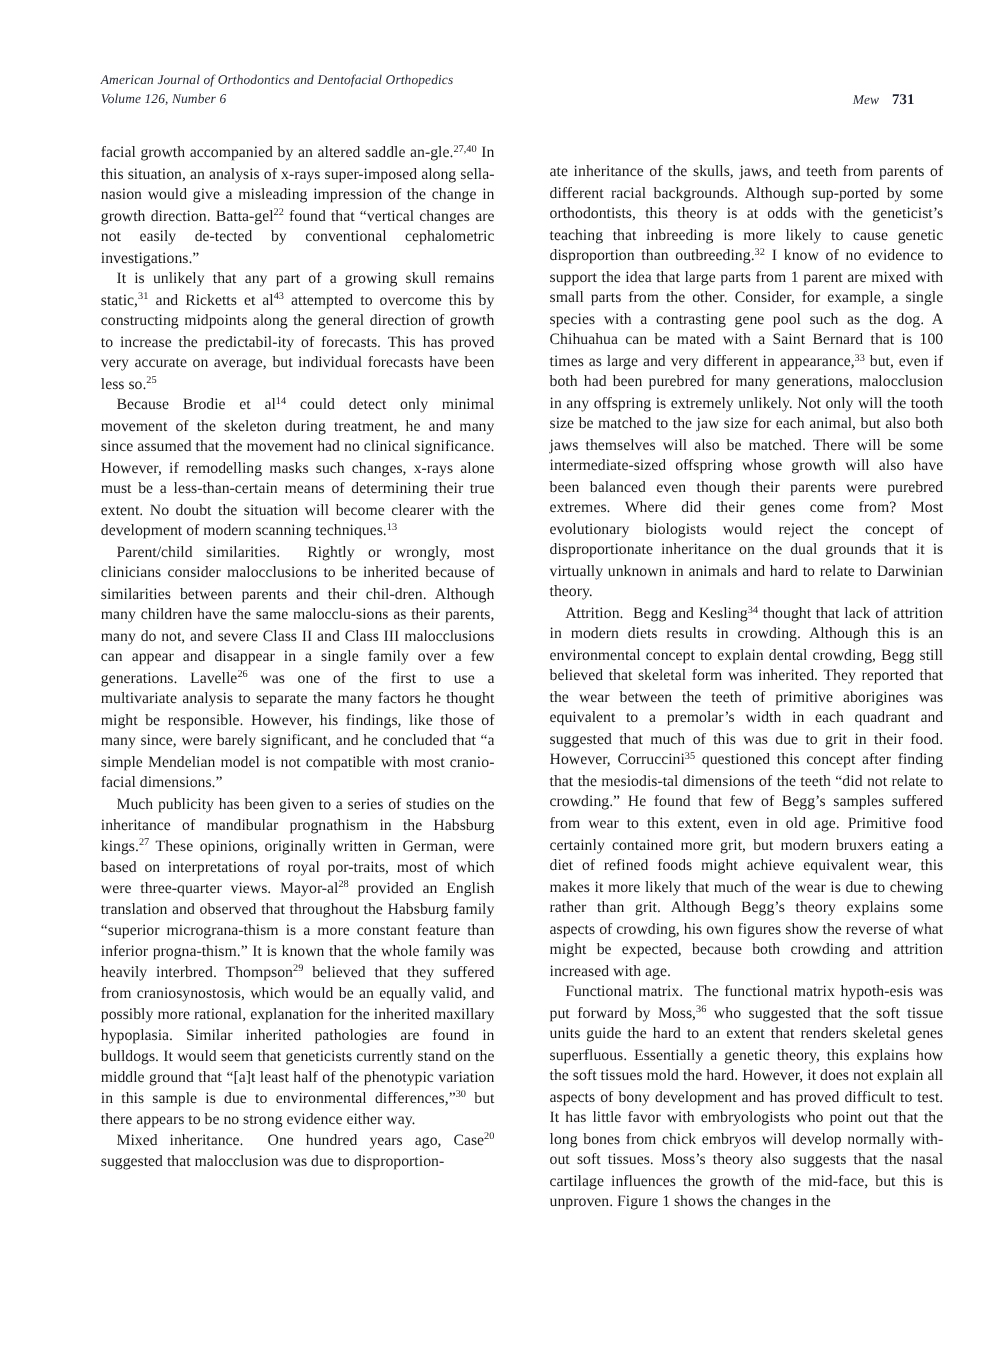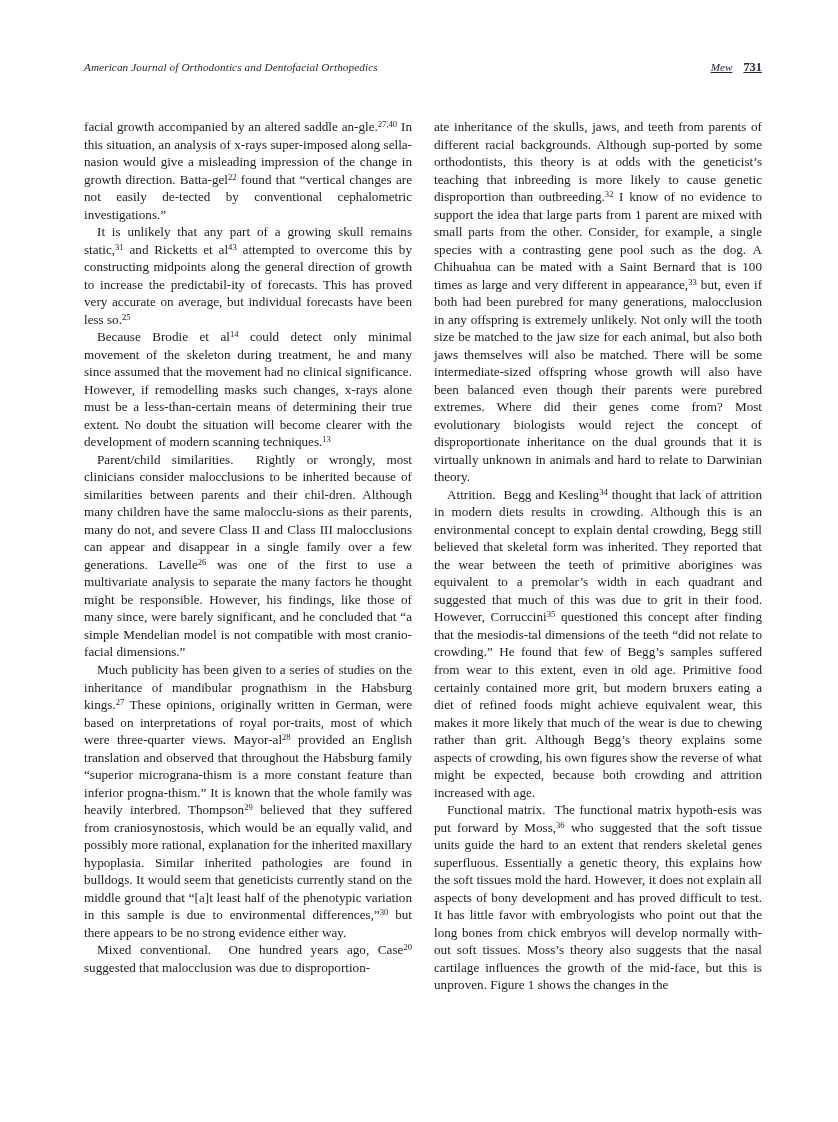--- a/index.html
+++ b/index.html
@@ -37,26 +37,25 @@
     font-style: italic;
     font-size: 11.2px;
     line-height: 15.5px;
     letter-spacing: 0.1px;
     color: #1f2430;
     white-space: nowrap;
   }
   .rh-line2 { display: block; }
   .rh-right {
     position: absolute;
-    right: 0; top: 0;
+    right: 0; top: 16px;
     white-space: nowrap;
     font-size: 11.2px;
     line-height: 15.5px;
     color: #1f2430;
-    text-decoration: underline;
   }
   .rh-author {
     font-style: italic;
     margin-right: 11px;
   }
   .rh-page {
     font-weight: bold;
     font-size: 12.4px;
   }
 
@@ -66,21 +65,21 @@
     top: 118px;
     width: 328px;
     font-size: 13.15px;
     line-height: 17.52px;
     text-align: justify;
     text-justify: inter-word;
     color: #1a1a1a;
     hyphens: manual;
   }
   .col-left  { left: 84px; }
-  .col-right { left: 434px; }
+  .col-right { left: 458px; margin-top: 16px; }
 
   p {
     margin: 0;
     text-indent: 13px;
   }
   p.first { text-indent: 0; }
 
   
   p { text-align-last: left; }
 
@@ -96,33 +95,34 @@
   }
 </style>
 </head>
 <body>
 
 <div class="page">
 
   <div class="running-head">
     <div class="rh-left">
       <span>American Journal of Orthodontics and Dentofacial Orthopedics</span>
+      <span class="rh-line2">Volume 126, Number 6</span>
     </div>
     <div class="rh-right">
       <span class="rh-author">Mew</span><span class="rh-page">731</span>
     </div>
   </div>
 
   <div class="col col-left">
       <p class="first" id="para-facial-growth">facial growth accompanied by an altered saddle an-gle.<sup>27,40</sup> In this situation, an analysis of x-rays super-imposed along sella-nasion would give a misleading impression of the change in growth direction. Batta-gel<sup>22</sup> found that “vertical changes are not easily de-tected by conventional cephalometric investigations.”</p>
       <p id="para-growing-skull">It is unlikely that any part of a growing skull remains static,<sup>31</sup> and Ricketts et al<sup>43</sup> attempted to overcome this by constructing midpoints along the general direction of growth to increase the predictabil-ity of forecasts. This has proved very accurate on average, but individual forecasts have been less so.<sup>25</sup></p>
       <p id="para-brodie">Because Brodie et al<sup>14</sup> could detect only minimal movement of the skeleton during treatment, he and many since assumed that the movement had no clinical significance. However, if remodelling masks such changes, x-rays alone must be a less-than-certain means of determining their true extent. No doubt the situation will become clearer with the development of modern scanning techniques.<sup>13</sup></p>
       <p id="para-parent-child"><span class="term">Parent/child similarities.</span><span class="term-gap">  </span>Rightly or wrongly, most clinicians consider malocclusions to be inherited because of similarities between parents and their chil-dren. Although many children have the same malocclu-sions as their parents, many do not, and severe Class II and Class III malocclusions can appear and disappear in a single family over a few generations. Lavelle<sup>26</sup> was one of the first to use a multivariate analysis to separate the many factors he thought might be responsible. However, his findings, like those of many since, were barely significant, and he concluded that “a simple Mendelian model is not compatible with most cranio-facial dimensions.”</p>
       <p id="para-habsburg">Much publicity has been given to a series of studies on the inheritance of mandibular prognathism in the Habsburg kings.<sup>27</sup> These opinions, originally written in German, were based on interpretations of royal por-traits, most of which were three-quarter views. Mayor-al<sup>28</sup> provided an English translation and observed that throughout the Habsburg family “superior micrograna-thism is a more constant feature than inferior progna-thism.” It is known that the whole family was heavily interbred. Thompson<sup>29</sup> believed that they suffered from craniosynostosis, which would be an equally valid, and possibly more rational, explanation for the inherited maxillary hypoplasia. Similar inherited pathologies are found in bulldogs. It would seem that geneticists currently stand on the middle ground that “[a]t least half of the phenotypic variation in this sample is due to environmental differences,”<sup>30</sup> but there appears to be no strong evidence either way.</p>
-      <p id="para-mixed-inheritance"><span class="term">Mixed conventional.</span><span class="term-gap">  </span>One hundred years ago, Case<sup>20</sup> suggested that malocclusion was due to disproportion-</p>
+      <p id="para-mixed-inheritance"><span class="term">Mixed inheritance.</span><span class="term-gap">  </span>One hundred years ago, Case<sup>20</sup> suggested that malocclusion was due to disproportion-</p>
     </div>
 
   <div class="col col-right">
       <p class="first" id="para-ate-inheritance">ate inheritance of the skulls, jaws, and teeth from parents of different racial backgrounds. Although sup-ported by some orthodontists, this theory is at odds with the geneticist’s teaching that inbreeding is more likely to cause genetic disproportion than outbreeding.<sup>32</sup> I know of no evidence to support the idea that large parts from 1 parent are mixed with small parts from the other. Consider, for example, a single species with a contrasting gene pool such as the dog. A Chihuahua can be mated with a Saint Bernard that is 100 times as large and very different in appearance,<sup>33</sup> but, even if both had been purebred for many generations, malocclusion in any offspring is extremely unlikely. Not only will the tooth size be matched to the jaw size for each animal, but also both jaws themselves will also be matched. There will be some intermediate-sized offspring whose growth will also have been balanced even though their parents were purebred extremes. Where did their genes come from? Most evolutionary biologists would reject the concept of disproportionate inheritance on the dual grounds that it is virtually unknown in animals and hard to relate to Darwinian theory.</p>
       <p id="para-attrition"><span class="term">Attrition.</span><span class="term-gap">  </span>Begg and Kesling<sup>34</sup> thought that lack of attrition in modern diets results in crowding. Although this is an environmental concept to explain dental crowding, Begg still believed that skeletal form was inherited. They reported that the wear between the teeth of primitive aborigines was equivalent to a premolar’s width in each quadrant and suggested that much of this was due to grit in their food. However, Corruccini<sup>35</sup> questioned this concept after finding that the mesiodis-tal dimensions of the teeth “did not relate to crowding.” He found that few of Begg’s samples suffered from wear to this extent, even in old age. Primitive food certainly contained more grit, but modern bruxers eating a diet of refined foods might achieve equivalent wear, this makes it more likely that much of the wear is due to chewing rather than grit. Although Begg’s theory explains some aspects of crowding, his own figures show the reverse of what might be expected, because both crowding and attrition increased with age.</p>
       <p id="para-functional-matrix"><span class="term">Functional matrix.</span><span class="term-gap">  </span>The functional matrix hypoth-esis was put forward by Moss,<sup>36</sup> who suggested that the soft tissue units guide the hard to an extent that renders skeletal genes superfluous. Essentially a genetic theory, this explains how the soft tissues mold the hard. However, it does not explain all aspects of bony development and has proved difficult to test. It has little favor with embryologists who point out that the long bones from chick embryos will develop normally with-out soft tissues. Moss’s theory also suggests that the nasal cartilage influences the growth of the mid-face, but this is unproven. Figure 1 shows the changes in the</p>
     </div>
 
 </div>
 

